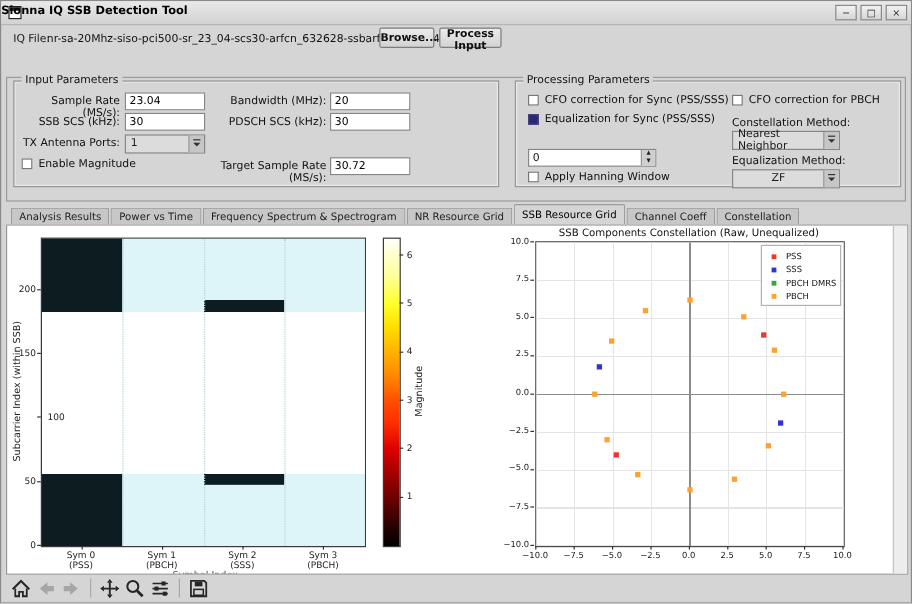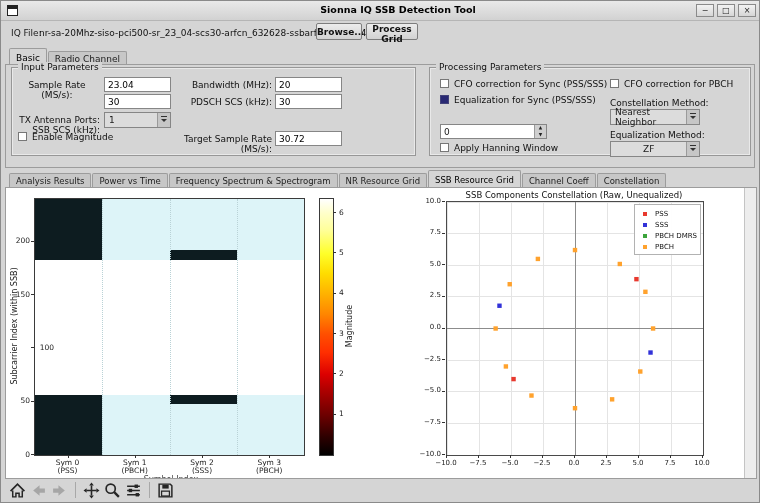--- a/index.html
+++ b/index.html
@@ -5,21 +5,21 @@
   html,body{margin:0;padding:0;}
   body{width:760px;height:503px;position:relative;overflow:hidden;
        font-family:"DejaVu Sans","Liberation Sans",sans-serif;font-size:9px;color:#1a1a1a;
        background:#d5d5d5;}
   .window{position:absolute;inset:0;border:1px solid #8a8a8a;box-sizing:border-box;background:#d5d5d5;}
 
   
   .titlebar{position:absolute;left:0;top:0;right:0;height:19px;background:linear-gradient(#e9e9e9,#d2d2d2);border-bottom:1px solid #b5b5b5;}
   .appicon{position:absolute;left:6px;top:4px;width:11px;height:11px;border:1px solid #222;background:#fff;box-sizing:border-box;}
   .appicon .tb{position:absolute;left:0;top:0;right:0;height:3px;background:#222;}
-  .title{position:absolute;left:0;right:0;top:3px;text-align:center;font-weight:bold;font-size:9.5px;color:#000;margin-left:36px;}
+  .title{position:absolute;left:0;right:0;top:3px;font-weight:bold;font-size:9.5px;color:#000;}
   .winbtns{position:absolute;right:3px;top:3px;display:flex;gap:3px;}
   .winbtn{width:18px;height:13px;box-sizing:border-box;border:1px solid #8a8a8a;background:linear-gradient(#f2f2f2,#d6d6d6);
           text-align:center;font-size:8px;line-height:11px;color:#222;}
 
   
   .filerow{position:absolute;left:0;top:19px;width:100%;height:29px;}
   .lbl{position:absolute;}
   .filename{position:absolute;left:38px;top:8px;font-size:9px;color:#111;}
   .btn{position:absolute;top:3px;height:17px;box-sizing:border-box;border:1px solid #7d7d7d;border-radius:2px;
        background:linear-gradient(#ececec,#d2d2d2);font-family:inherit;font-size:9px;font-weight:bold;color:#111;padding:0;}
@@ -110,36 +110,32 @@
       <div class="winbtn">−</div>
       <div class="winbtn">□</div>
       <div class="winbtn">×</div>
     </div>
   </div>
 
   <div class="filerow">
     <span class="lbl" style="left:10px;top:8px;">IQ File:</span>
     <span class="filename">nr-sa-20Mhz-siso-pci500-sr_23_04-scs30-arfcn_632628-ssbarfcn_632544.bin</span>
     <button class="btn" style="left:315px;width:46px;">Browse...</button>
-    <button class="btn" style="left:365px;width:52px;">Process Grid</button>
+    <button class="btn" style="left:365px;width:52px;">Process Input</button>
   </div>
 
-  <div class="tabbar" id="main-tab-bar">
-      <div class="tab active">Basic</div>
-      <div class="tab">Radio Channel</div>
-    </div>
   <div class="panel"></div>
 
   <div class="groupbox" id="gb-input">
     <span class="gb-title">Input Parameters</span>
-    <div class="flabel" style="left:2px;top:12px;width:86px;text-align:center;">Sample Rate (MS/s):</div>
+    <div class="flabel" style="left:2px;top:12px;width:86px;">Sample Rate (MS/s):</div>
     <input class="field" style="left: 92px; top: 9px; width: 67px;" value="23.04">
     <div class="flabel" style="left:168px;top:12px;width:92px;">Bandwidth (MHz):</div>
     <input class="field" style="left: 263px; top: 9px; width: 67px;" value="20">
-    <div class="flabel" style="left:2px;top:29px;width:86px;margin-top:28px;">SSB SCS (kHz):</div>
+    <div class="flabel" style="left:2px;top:29px;width:86px;">SSB SCS (kHz):</div>
     <input class="field" style="left: 92px; top: 26px; width: 67px;" value="30">
     <div class="flabel" style="left:168px;top:29px;width:92px;">PDSCH SCS (kHz):</div>
     <input class="field" style="left: 263px; top: 26px; width: 67px;" value="30">
     <div class="flabel" style="left:2px;top:47px;width:86px;">TX Antenna Ports:</div>
     <div class="combo" style="left:92px;top:44px;width:67px;">
       <span class="val">1</span>
       <span class="combo-arrow"></span>
     </div>
     <span class="cb" style="left:6px;top:64px;"></span>
     <span class="cb-lbl" style="left:20px;top:64px;">Enable Magnitude</span>

